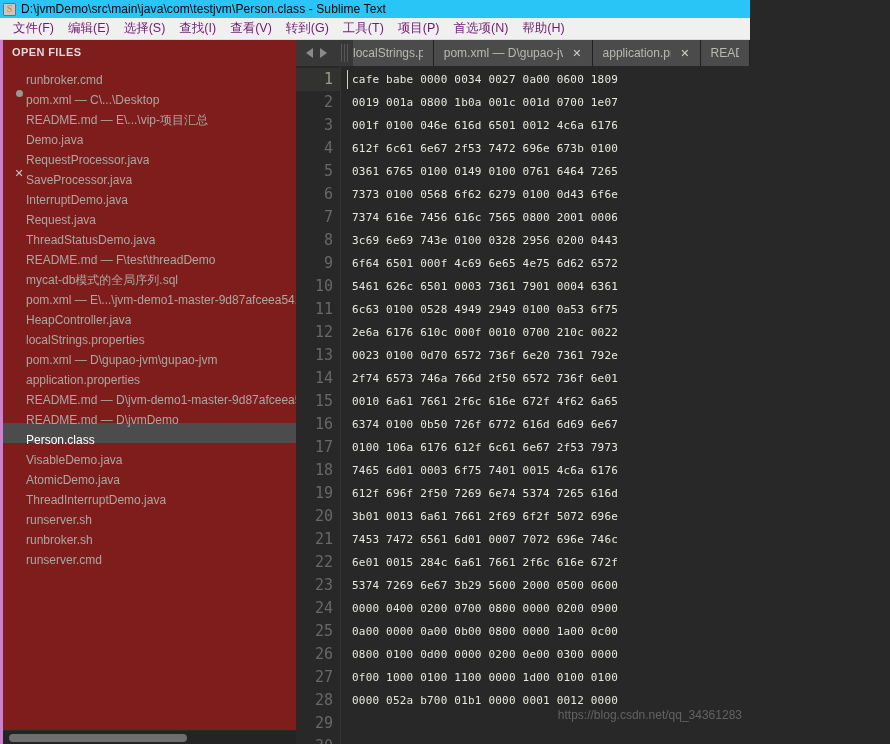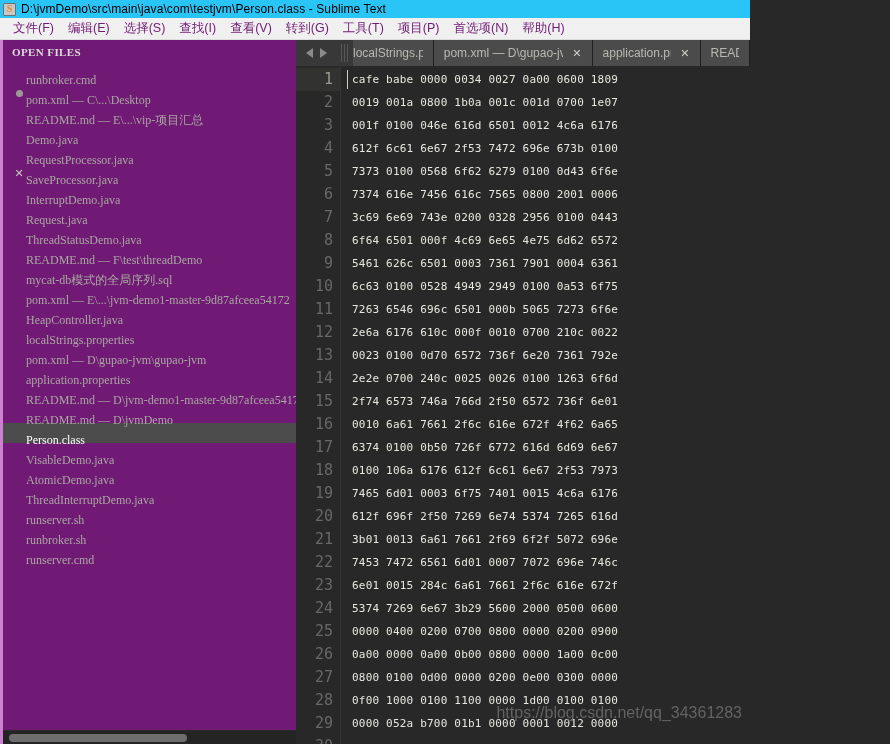--- a/index.html
+++ b/index.html
@@ -55,26 +55,25 @@
     cursor: default;
     white-space: nowrap;
   }
 
   
   .workspace { flex: 1 1 auto; display: flex; min-height: 0; background: #282828; }
 
   
   .sidebar {
     width: 296px; flex: 0 0 296px;
-    background: #701a75;
+    background: #7f1d1d;
     border-left: 3px solid #cf7fd0;
     position: relative;
     display: flex; flex-direction: column;
     overflow: hidden;
-    font-family: Liberation Serif, serif;
   }
   .sidebar-scroll { flex: 1 1 auto; overflow: hidden; padding-top: 6px; }
   .sidebar-header {
     color: #dcdcdc;
     font-size: 11px;
     font-weight: bold;
     letter-spacing: 0.4px;
     padding: 0 0 5px 9px;
   }
   .file-row {
@@ -215,21 +214,21 @@
     position: absolute;
     left: 6px; top: 4px;
     width: 1px; height: 19px;
     background: #cfcfc8;
   }
 
   .watermark {
     position: absolute;
     right: 8px; bottom: 22px;
     color: #6d6d6d;
-    font-size: 16px;
+    font-size: 12px;
     font-family: "Liberation Sans", sans-serif;
     opacity: .85;
     pointer-events: none;
     z-index: 5;
   }
 </style>
 </head>
 <body>
 
 <div id="app">
@@ -429,30 +428,29 @@
             <div class="ln">28</div>
             <div class="ln">29</div>
             <div class="ln">30</div>
           </div>
         <div class="code-lines" id="code-lines">
           <div class="caret"></div>
         <div class="cl">cafe babe 0000 0034 0027 0a00 0600 1809</div>
             <div class="cl">0019 001a 0800 1b0a 001c 001d 0700 1e07</div>
             <div class="cl">001f 0100 046e 616d 6501 0012 4c6a 6176</div>
             <div class="cl">612f 6c61 6e67 2f53 7472 696e 673b 0100</div>
+            <div class="cl">0361 6765 0100 0149 0100 0761 6464 7265</div>
             <div class="cl">7373 0100 0568 6f62 6279 0100 0d43 6f6e</div>
             <div class="cl">7374 616e 7456 616c 7565 0800 2001 0006</div>
-            <div class="cl">3c69 6e69 743e 0200 0328 2956 0100 0443</div>
+            <div class="cl">3c69 6e69 743e 0100 0328 2956 0200 0443</div>
             <div class="cl">6f64 6501 000f 4c69 6e65 4e75 6d62 6572</div>
             <div class="cl">5461 626c 6501 0003 7361 7901 0004 6361</div>
             <div class="cl">6c63 0100 0528 4949 2949 0100 0a53 6f75</div>
-            <div class="cl">7263 6546 696c 6501 000b 5065 7273 6f6e</div>
             <div class="cl">2e6a 6176 610c 000f 0010 0700 210c 0022</div>
             <div class="cl">0023 0100 0d70 6572 736f 6e20 7361 792e</div>
-            <div class="cl">2e2e 0700 240c 0025 0026 0100 1263 6f6d</div>
             <div class="cl">2f74 6573 746a 766d 2f50 6572 736f 6e01</div>
             <div class="cl">0010 6a61 7661 2f6c 616e 672f 4f62 6a65</div>
             <div class="cl">6374 0100 0b50 726f 6772 616d 6d69 6e67</div>
             <div class="cl">0100 106a 6176 612f 6c61 6e67 2f53 7973</div>
             <div class="cl">7465 6d01 0003 6f75 7401 0015 4c6a 6176</div>
             <div class="cl">612f 696f 2f50 7269 6e74 5374 7265 616d</div>
             <div class="cl">3b01 0013 6a61 7661 2f69 6f2f 5072 696e</div>
             <div class="cl">7453 7472 6561 6d01 0007 7072 696e 746c</div>
             <div class="cl">6e01 0015 284c 6a61 7661 2f6c 616e 672f</div>
             <div class="cl">5374 7269 6e67 3b29 5600 2000 0500 0600</div>

